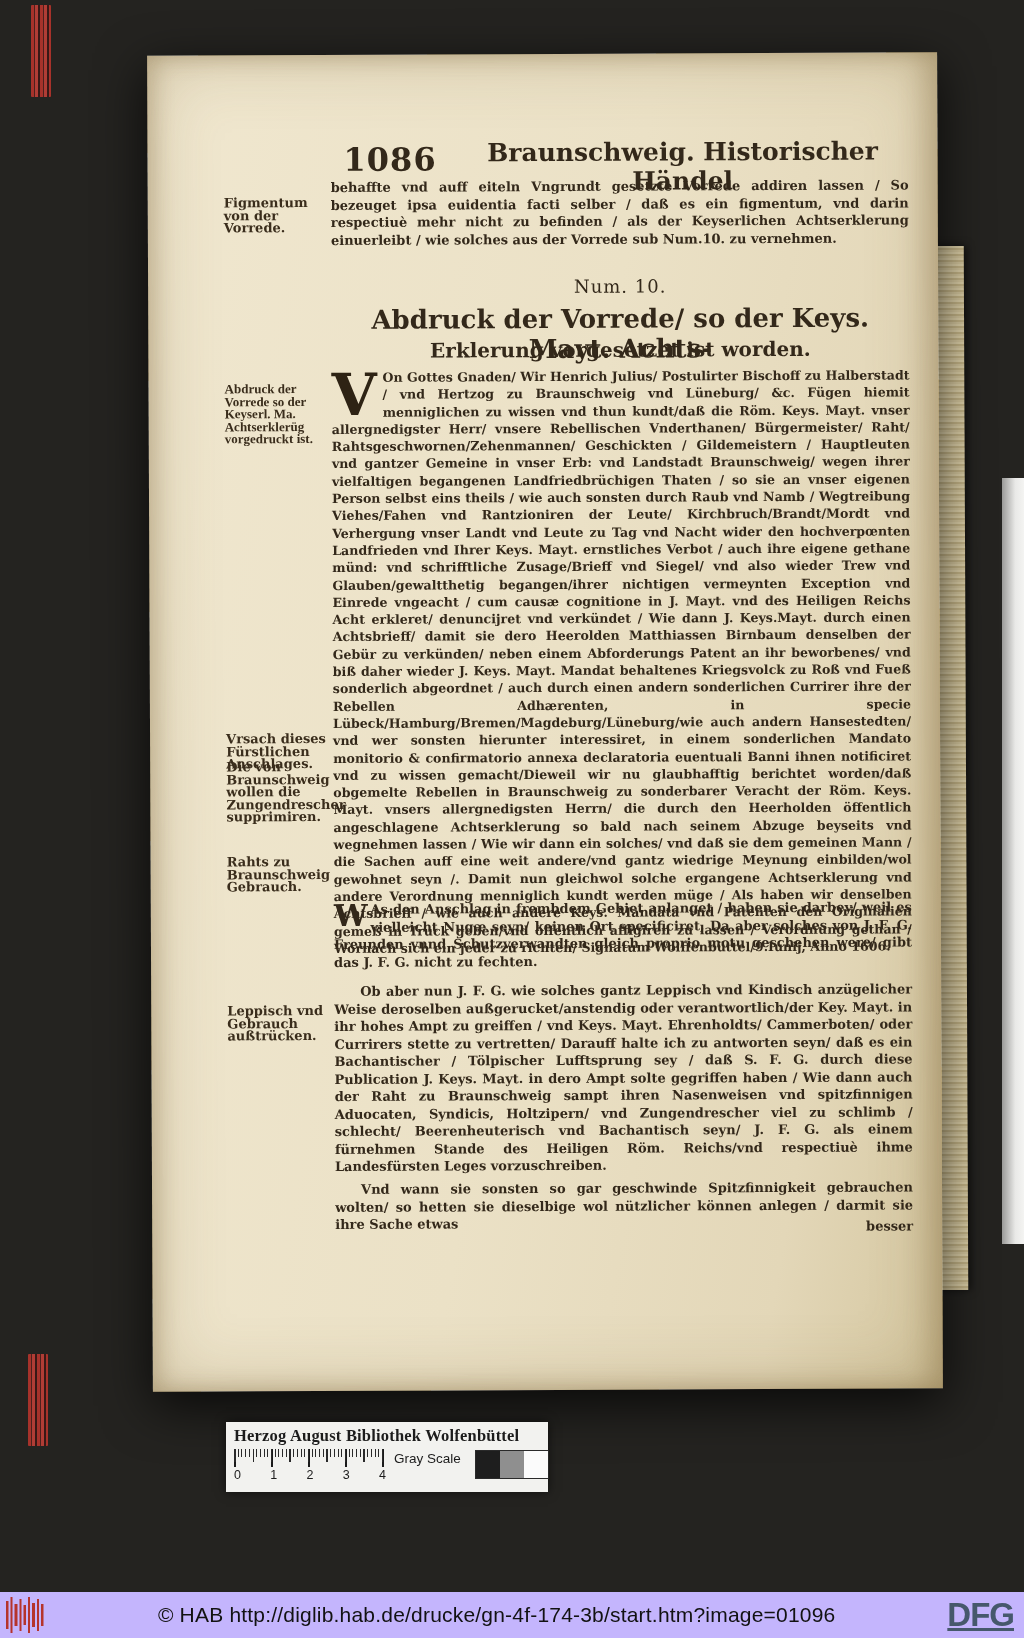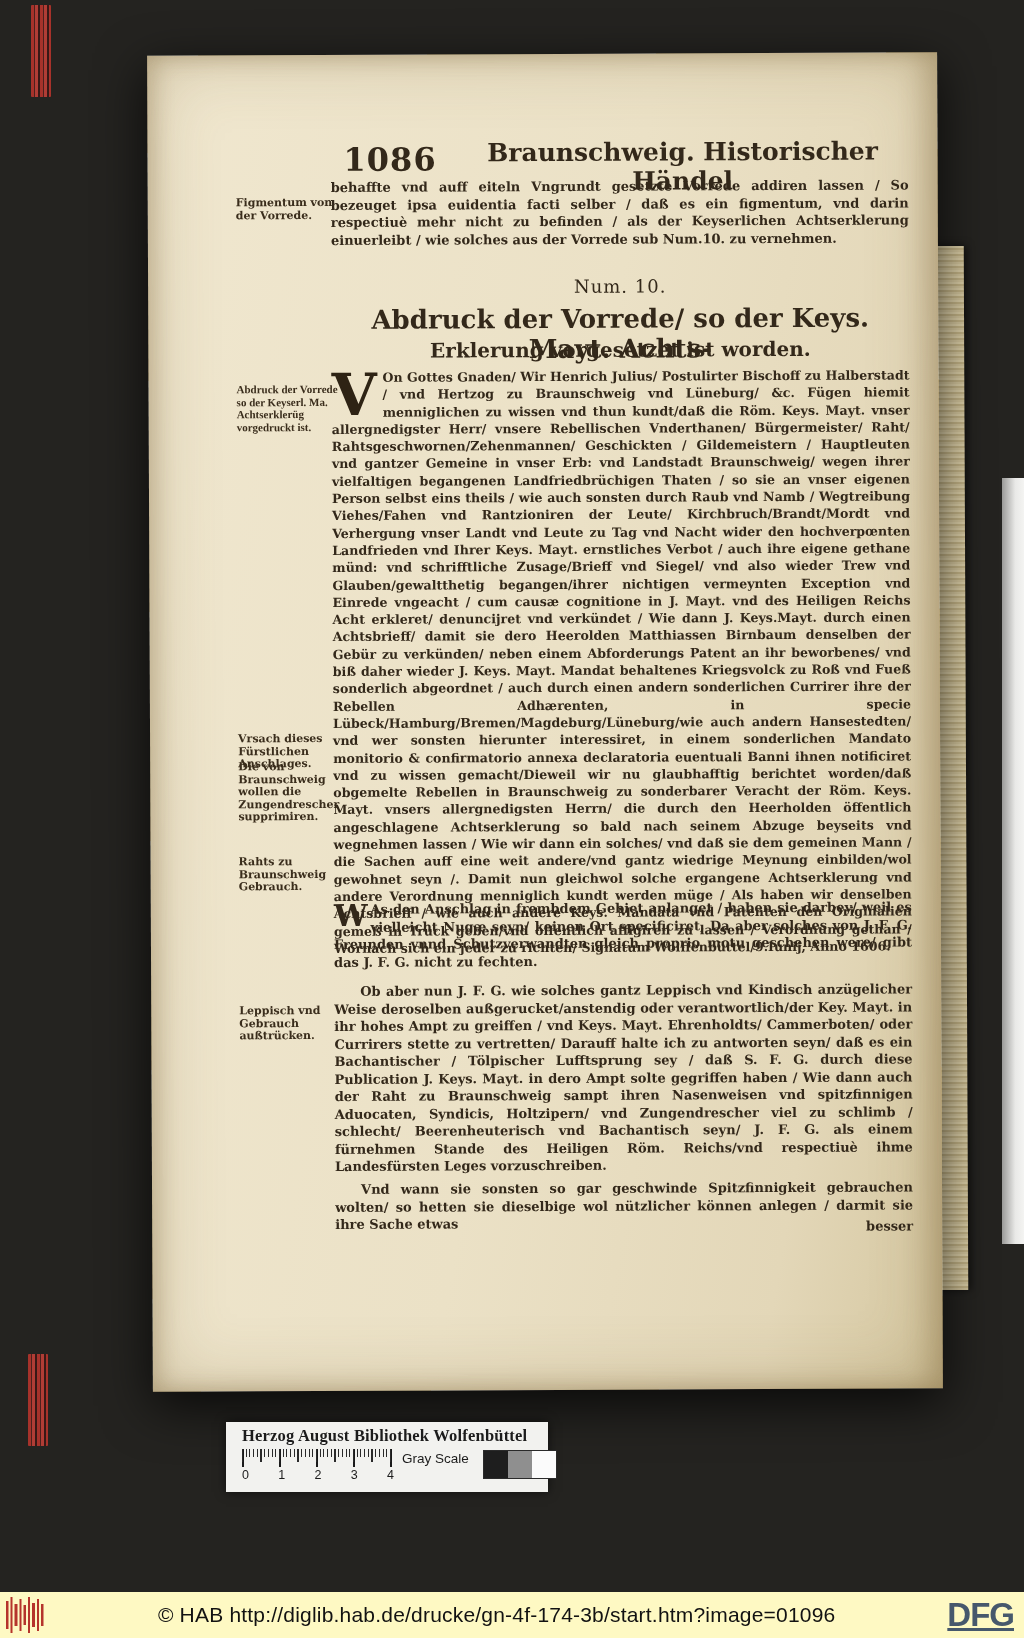--- a/index.html
+++ b/index.html
@@ -36,42 +36,42 @@
     background:linear-gradient(90deg,#9a9a98,#e9e9e7 60%,#f4f4f2);
   }
   
   .abs{position:absolute;}
   .pg-header-num{left:196px;top:86px;font-size:32px;font-weight:bold;letter-spacing:1px;}
   .pg-header-title{left:300px;top:84px;width:470px;text-align:center;font-size:25px;font-weight:bold;}
   .intro-text{left:183px;top:124px;width:578px;font-size:13px;line-height:17.5px;text-align:justify;font-weight:bold;}
   .num-heading{left:183px;top:222px;width:578px;text-align:center;font-size:18px;letter-spacing:1px;}
   .sec-heading1{left:183px;top:250px;width:578px;text-align:center;font-size:26px;font-weight:bold;}
   .sec-heading2{left:183px;top:284px;width:578px;text-align:center;font-size:20px;font-weight:bold;}
-  .margin-note{left:88px;width:103px;font-size:11px;line-height:12.5px;font-weight:bold;color:#3a2d1c;}
+  .margin-note{left:76px;width:103px;font-size:13px;line-height:12.5px;font-weight:bold;color:#3a2d1c;}
   .mn1{top:142px;}
   .mn2{top:328px;font-family:Liberation Serif, serif;}
   .mn3{top:678px;}
   .mn4{top:706px;}
   .mn5{top:788px;margin-top:13px;}
   .mn6{top:950px;}
   .mn7{top:1040px;}
   .body-para{left:183px;top:314px;width:578px;font-size:12.6px;line-height:17.3px;text-align:justify;font-weight:bold;}
   .body-para .dropcap{
     float:left;font-size:58px;line-height:48px;padding:2px 6px 0 0;font-weight:bold;
     font-family:"DejaVu Serif",serif;color:#2e2314;
   }
   .para2{left:183px;top:846px;width:578px;font-size:13px;line-height:17.5px;text-align:justify;font-weight:bold;}
   .para2 .initial2{float:left;font-size:30px;line-height:30px;padding-right:3px;font-weight:bold;}
   .para3{left:183px;top:928px;width:578px;font-size:13px;line-height:17.5px;text-align:justify;text-indent:26px;font-weight:bold;}
   .para4{left:183px;top:1126px;width:578px;font-size:13px;line-height:17.5px;text-align:justify;text-indent:26px;font-weight:bold;}
   .catchword{left:183px;top:1166px;width:578px;text-align:right;font-size:13px;font-weight:bold;}
   
   .footer-card{
     position:absolute;left:226px;top:1422px;width:322px;height:70px;background:#f2f2ef;
-    box-shadow:0 0 10px rgba(0,0,0,.6);padding:4px 8px 2px 16px;box-sizing:border-box;
+    box-shadow:0 0 10px rgba(0,0,0,.6);padding:4px 8px 2px 8px;box-sizing:border-box;
     font-family:"Liberation Serif","DejaVu Serif",serif;color:#1c1c1c;
   }
   .lib-title{font-size:16.5px;font-weight:bold;letter-spacing:.2px;white-space:nowrap;}
   .scale-row{display:flex;align-items:flex-start;margin-top:3px;}
   .ruler{width:158px;}
   .ruler-ticks{
     height:18px;
     background:
       repeating-linear-gradient(90deg,#2a2a2a 0 1px,transparent 1px 3.7px) top/100% 8px no-repeat,
       repeating-linear-gradient(90deg,#2a2a2a 0 1.5px,transparent 1.5px 18.5px) top/100% 13px no-repeat,
@@ -81,21 +81,21 @@
     font-family:"Liberation Sans","DejaVu Sans",sans-serif;}
   .gray-scale-label{font-size:13.5px;margin:2px 14px 0 8px;white-space:nowrap;
     font-family:"Liberation Sans","DejaVu Sans",sans-serif;}
   .swatches{display:flex;border:1.5px solid #2a2a2a;margin-top:1px;}
   .swatch{width:24px;height:27px;}
   .swatch.black{background:#1e1e1e;}
   .swatch.gray{background:#8f8f8f;}
   .swatch.white{background:#fbfbfb;}
   
   .bottom-bar{
-    position:absolute;left:0;bottom:0;width:1024px;height:46px;background:#fef9c3;
+    position:absolute;left:0;bottom:0;width:1024px;height:46px;background:#c4b5fd;
     display:flex;align-items:center;
   }
   .hab-barcode{margin-left:4px;width:42px;height:40px;flex:0 0 auto;}
   .bar-url{
     flex:1;text-align:center;font-size:21px;color:#121212;
     font-family:"Liberation Sans","DejaVu Sans",sans-serif;letter-spacing:.2px;
   }
   .dfg-logo{
     margin-right:10px;font-family:"Liberation Sans","DejaVu Sans",sans-serif;
     font-weight:900;font-size:33px;color:#46586c;letter-spacing:-1px;flex:0 0 auto;text-decoration:underline;

